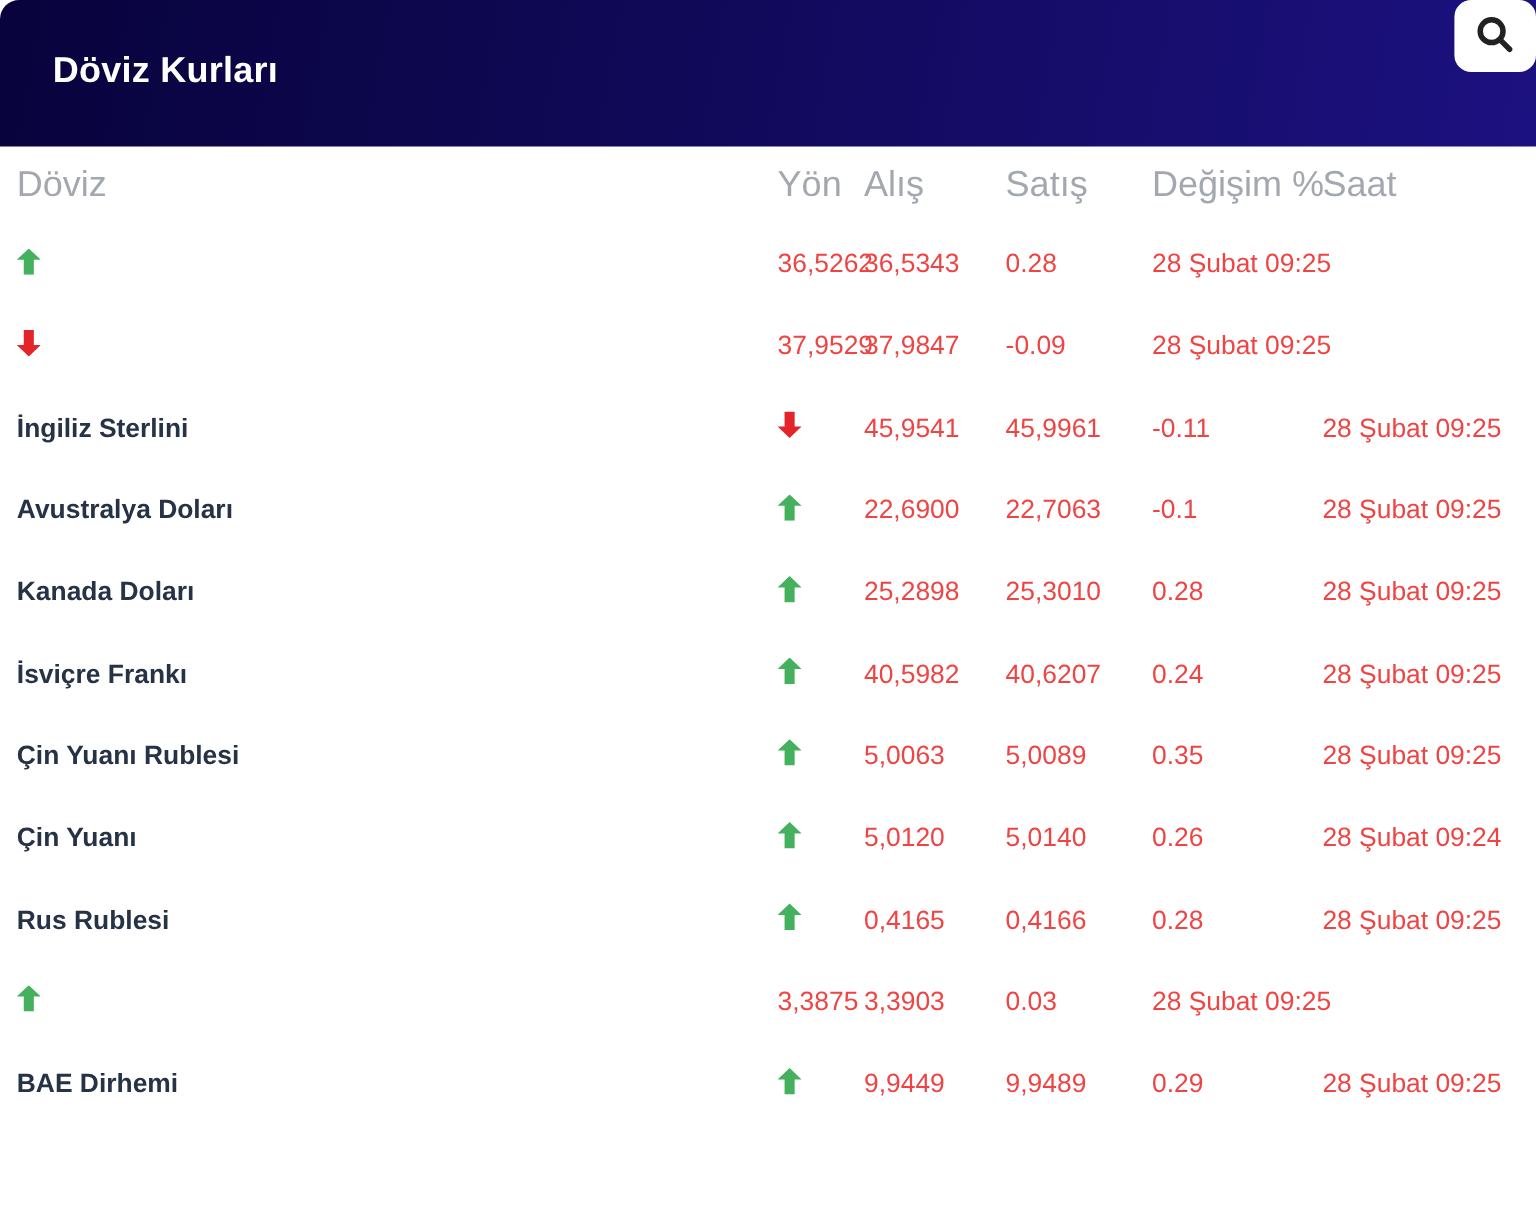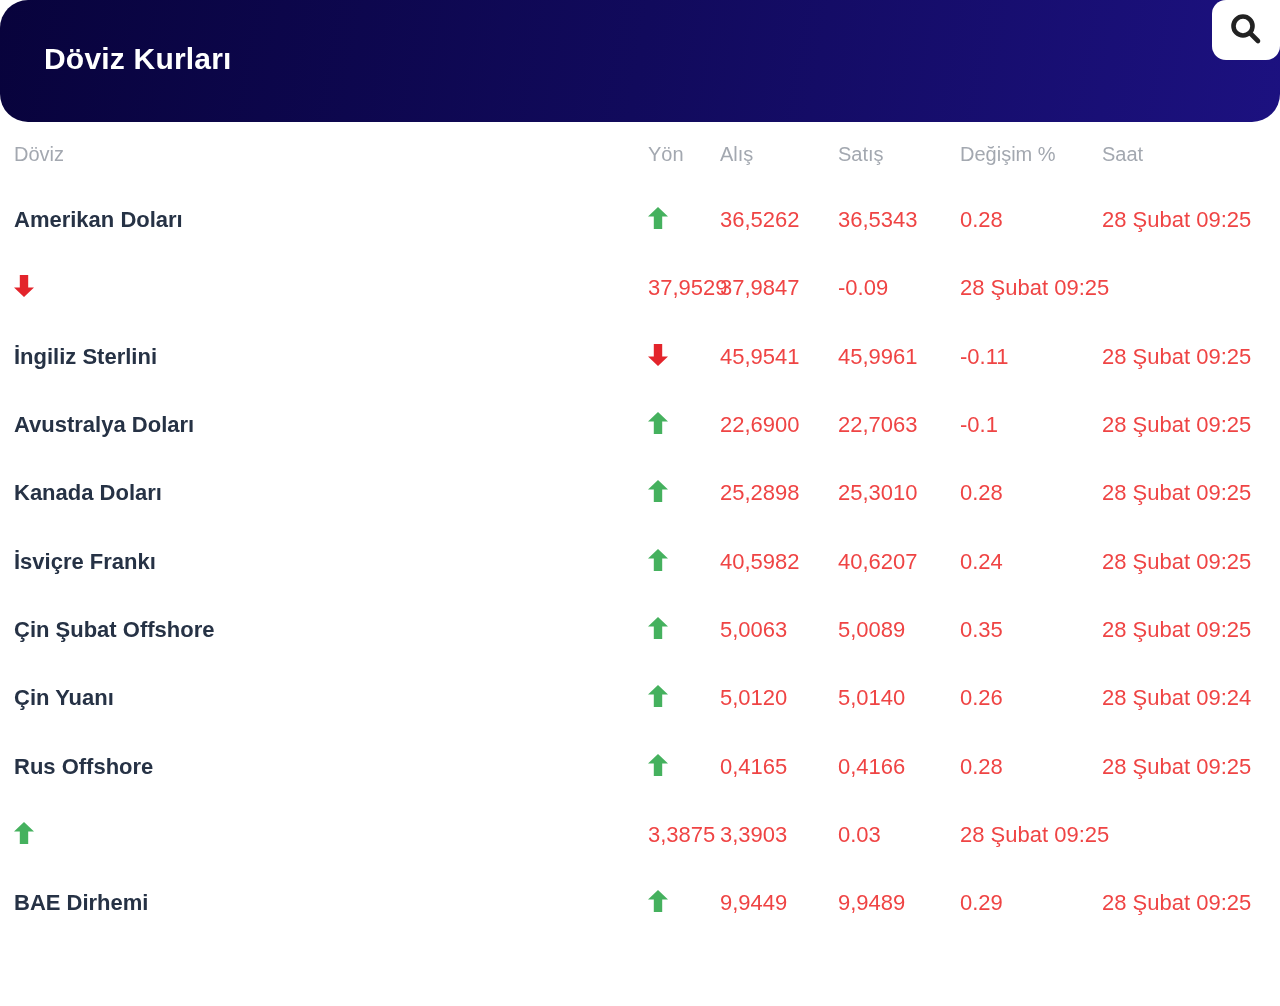--- a/index.html
+++ b/index.html
@@ -8,21 +8,20 @@
     background: #ffffff;
     font-family: "Liberation Sans", sans-serif;
     overflow: hidden;
   }
   
   .header-bar {
     position: relative;
     width: 1280px; height: 122px;
     background: linear-gradient(100deg, #08033c 0%, #110a5c 50%, #1c1180 100%);
     border-top-left-radius: 16px;
-    border-radius: 28px;
   }
   .page-title {
     position: absolute;
     left: 44px; top: 42px;
     color: #ffffff;
     font-size: 30px;
     font-weight: 700;
     letter-spacing: 0.2px;
   }
   .search-button {
@@ -39,21 +38,21 @@
   
   .rates-table { padding: 0 14px; }
   .t-row {
     display: grid;
     grid-template-columns: 634px 72px 118px 122px 142px 1fr;
     align-items: center;
   }
   .t-head { height: 64px; }
   .t-head .cell {
     color: #a3a8b0;
-    font-size: 20px;
+    font-size: 30px;
     font-weight: 400;
   }
   .t-body .t-row { height: 68.3px; }
   .cell { white-space: nowrap; }
   .cell.name {
     color: #263245;
     font-size: 22px;
     font-weight: 700;
   }
   .cell.num, .cell.saat {
@@ -84,21 +83,20 @@
   <div class="t-row t-head">
     <div class="cell">Döviz</div>
     <div class="cell">Yön</div>
     <div class="cell">Alış</div>
     <div class="cell">Satış</div>
     <div class="cell">Değişim %</div>
     <div class="cell">Saat</div>
   </div>
   <div class="t-body" id="table-body">
   <div class="t-row">
-    <div class="cell name">Amerikan Doları</div>
     <div class="cell yon">
       <span class="arrow up" style="color: rgb(69, 177, 94);">
         <svg viewBox="0 0 20 22" aria-hidden="true">
           <path d="M10 0 L20 9.5 L14.2 9.5 L14.2 22 L5.8 22 L5.8 9.5 L0 9.5 Z" fill="currentColor"></path>
         </svg>
       </span>
     </div>
     <div class="cell num alis">36,5262</div>
     <div class="cell num satis">36,5343</div>
     <div class="cell num degisim">0.28</div>
@@ -173,21 +171,21 @@
         </svg>
       </span>
     </div>
     <div class="cell num alis">40,5982</div>
     <div class="cell num satis">40,6207</div>
     <div class="cell num degisim">0.24</div>
     <div class="cell saat">28 Şubat 09:25</div>
   </div>
 
   <div class="t-row">
-    <div class="cell name">Çin Şubat Offshore</div>
+    <div class="cell name">Çin Yuanı Rublesi</div>
     <div class="cell yon">
       <span class="arrow up" style="color: rgb(69, 177, 94);">
         <svg viewBox="0 0 20 22" aria-hidden="true">
           <path d="M10 0 L20 9.5 L14.2 9.5 L14.2 22 L5.8 22 L5.8 9.5 L0 9.5 Z" fill="currentColor"></path>
         </svg>
       </span>
     </div>
     <div class="cell num alis">5,0063</div>
     <div class="cell num satis">5,0089</div>
     <div class="cell num degisim">0.35</div>
@@ -203,21 +201,21 @@
         </svg>
       </span>
     </div>
     <div class="cell num alis">5,0120</div>
     <div class="cell num satis">5,0140</div>
     <div class="cell num degisim">0.26</div>
     <div class="cell saat">28 Şubat 09:24</div>
   </div>
 
   <div class="t-row">
-    <div class="cell name">Rus Offshore</div>
+    <div class="cell name">Rus Rublesi</div>
     <div class="cell yon">
       <span class="arrow up" style="color: rgb(69, 177, 94);">
         <svg viewBox="0 0 20 22" aria-hidden="true">
           <path d="M10 0 L20 9.5 L14.2 9.5 L14.2 22 L5.8 22 L5.8 9.5 L0 9.5 Z" fill="currentColor"></path>
         </svg>
       </span>
     </div>
     <div class="cell num alis">0,4165</div>
     <div class="cell num satis">0,4166</div>
     <div class="cell num degisim">0.28</div>

